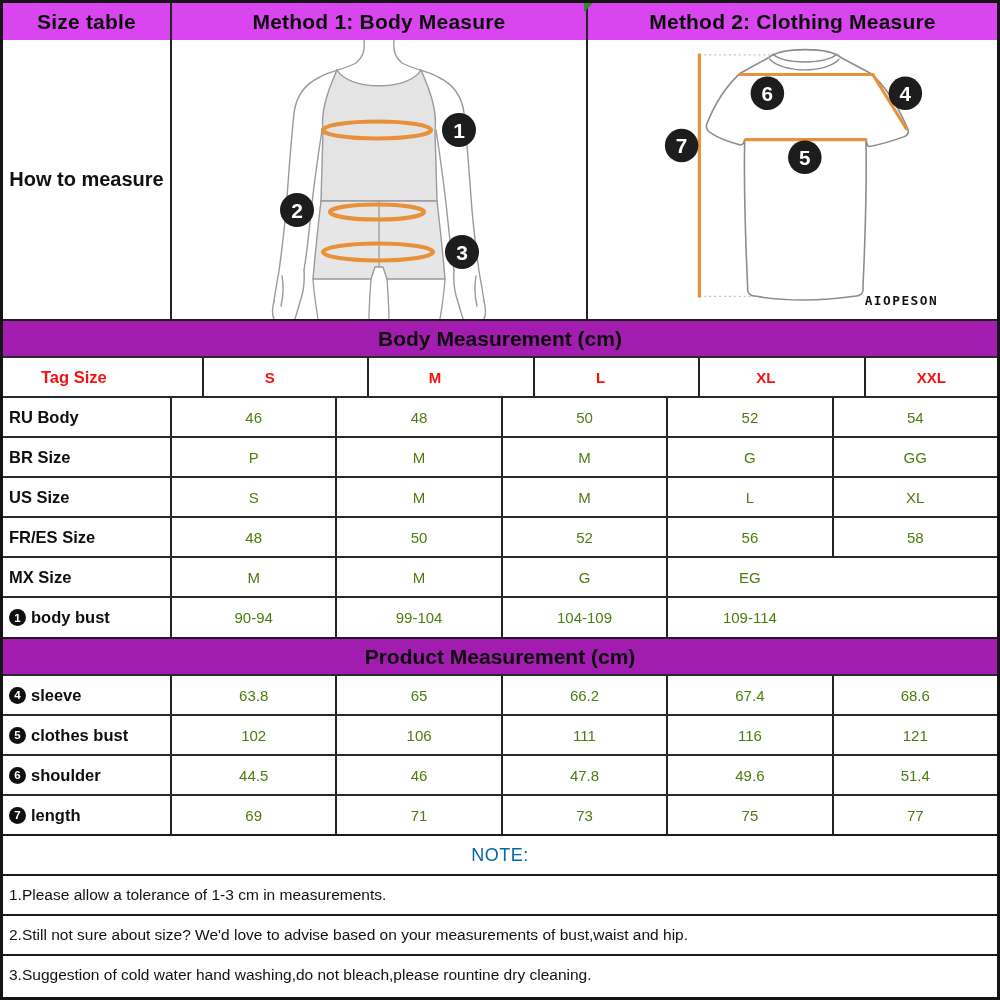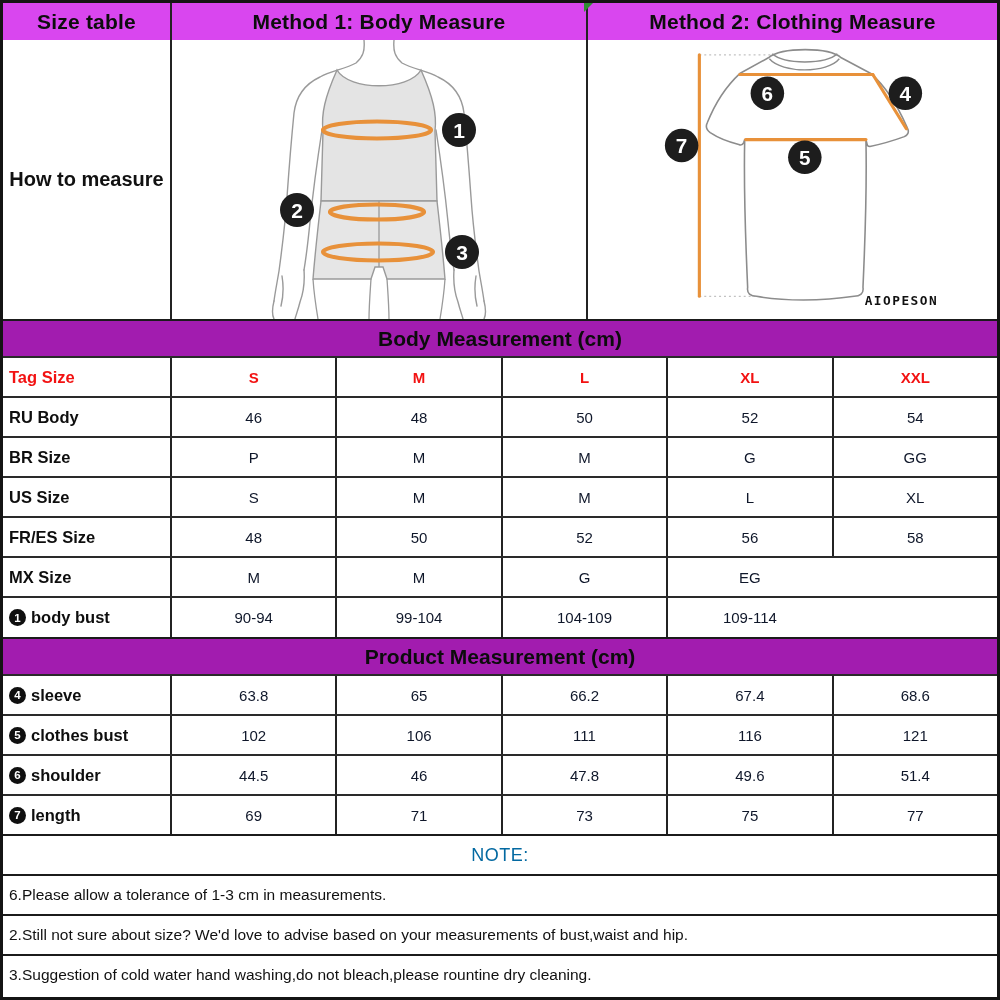--- a/index.html
+++ b/index.html
@@ -17,22 +17,22 @@
   .illus-row{ height:279px; }
   .howto{ font-weight:bold; font-size:20px; color:#111; text-align:center; line-height:1.65; }
   .bar{
     height:37px; background:#a21caf; border-top:2px solid #1b1b1b;
     display:flex; align-items:center; justify-content:center;
     font-weight:bold; font-size:21px; color:#0c0c0c;
   }
   .trow{ height:40px; border-top:2px solid #2a2a2a; }
   .trow.tall{ height:41px; }
   .lcell{ display:flex; align-items:center; padding-left:6px; font-weight:bold; font-size:16.5px; color:#0e0e0e; }
-  .vcell{ display:flex; align-items:center; justify-content:center; font-size:15px; color:#0f172a; }
-  .red{ color:#f21212; }
+  .vcell{ display:flex; align-items:center; justify-content:center; font-size:15px; color:#4d7c0f; }
+  .red{ color:#f21212;margin-left:32px; }
   .tagrow .vcell{ font-weight:bold; }
   .badge{
     display:inline-flex; align-items:center; justify-content:center;
     width:17px; height:17px; border-radius:50%; background:#0f0f0f; color:#fff;
     font-size:11.5px; font-weight:bold; margin-right:5px; flex:0 0 auto;
   }
   .note-title{
     height:40px; border-top:2px solid #1b1b1b; display:flex; align-items:center; justify-content:center;
     font-size:18px; color:#0369a1; letter-spacing:.5px;
   }
@@ -255,21 +255,21 @@
     <div class="vcell bl">71</div>
     <div class="vcell bl">73</div>
     <div class="vcell bl">75</div>
     <div class="vcell bl">77</div>
   </div>
 
   <div class="note-title">
     <span>NOTE:</span>
   </div>
   <div class="note-row">
-    <span>6.Please allow a tolerance of 1-3 cm in measurements.</span>
+    <span>1.Please allow a tolerance of 1-3 cm in measurements.</span>
   </div>
   <div class="note-row">
     <span>2.Still not sure about size? We'd love to advise based on your measurements of bust,waist and hip.</span>
   </div>
   <div class="note-row">
     <span>3.Suggestion of cold water hand washing,do not bleach,please rountine dry cleaning.</span>
   </div>
 
 </div>
 

